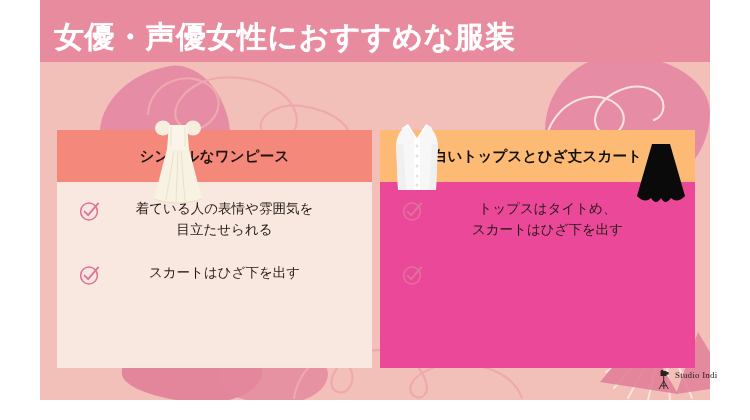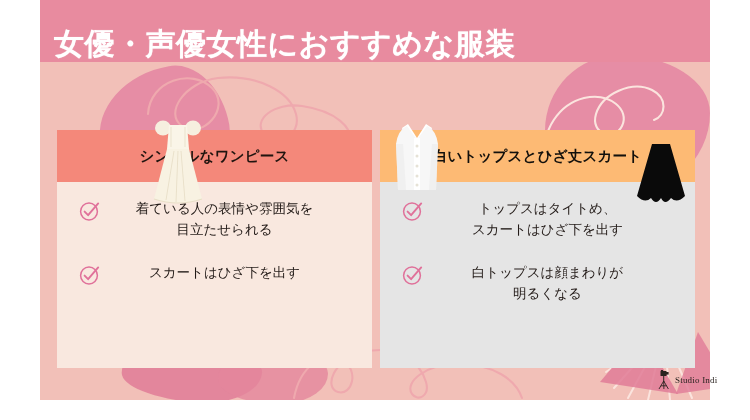--- a/index.html
+++ b/index.html
@@ -39,21 +39,21 @@
     left: 40px;
     top: 0px;
     width: 670px;
     height: 62px;
     background: #E88B9F;
     z-index: 6;
   }
   .title-text {
     position: absolute;
     left: 14px;
-    top: 23px;
+    top: 16px;
     font-size: 30px;
     line-height: 42px;
     font-weight: 700;
     color: #ffffff;
     letter-spacing: 0.5px;
     white-space: nowrap;
     text-shadow: 0 0 1px rgba(255,255,255,0.6);
   }
 
   
@@ -129,21 +129,21 @@
   }
   .head-right .head-text { color: #12100c; }
 
   .card-body {
     position: relative;
     height: 186px;
     padding-top: 16px;
     box-sizing: border-box;
   }
   .body-left  { background: #F9E8DF; }
-  .body-right { background: #e5e5e5; }
+  .body-right { background: #ec4899; }
 
   .bullets {
     list-style: none;
     margin: 0;
     padding: 0;
   }
   .bullet {
     display: flex;
     align-items: flex-start;
     margin: 0 16px 22px 0;
@@ -174,21 +174,21 @@
   .blouse-ill { left: 388px; top: 118px; }
   .skirt-ill  { left: 633px; top: 142px; }
 
   
   .logo {
     position: absolute;
     left: 657px;
     top: 370px;
     z-index: 7;
     display: flex;
-    align-items: center;
+    align-items: flex-start;
     gap: 4px;
   }
   .logo-mark { width: 14px; height: 20px; }
   .logo-mark svg { display: block; }
   .logo-text {
     font-family: "Liberation Serif", "DejaVu Serif", serif;
     font-size: 9px;
     color: #2a2320;
     letter-spacing: .2px;
     white-space: nowrap;
@@ -311,22 +311,20 @@
           <span class="bullet-text">トップスはタイトめ、
 スカートはひざ下を出す</span>
         </li>
         <li class="bullet">
           <span class="check-icon">
             <svg width="22" height="22" viewBox="0 0 22 22">
               <circle cx="10" cy="11.5" r="8.4" fill="none" stroke="#E0719A" stroke-width="1.5"></circle>
               <path d="M5.6,11.6 L9.1,15.2 L19.2,3.4" fill="none" stroke="#E0719A" stroke-width="1.9" stroke-linecap="round" stroke-linejoin="round"></path>
             </svg>
           </span>
-          <span class="bullet-text">白トップスは顔まわりが
-明るくなる</span>
         </li>
       </ul>
     </div>
   </div>
 
   <div class="garment dress-ill">
     <svg width="62" height="92" viewBox="0 0 62 92">
 
       <ellipse cx="16" cy="13" rx="8" ry="7.5" fill="#F6EFDF"></ellipse>
       <ellipse cx="46" cy="13" rx="8" ry="7.5" fill="#F6EFDF"></ellipse>

